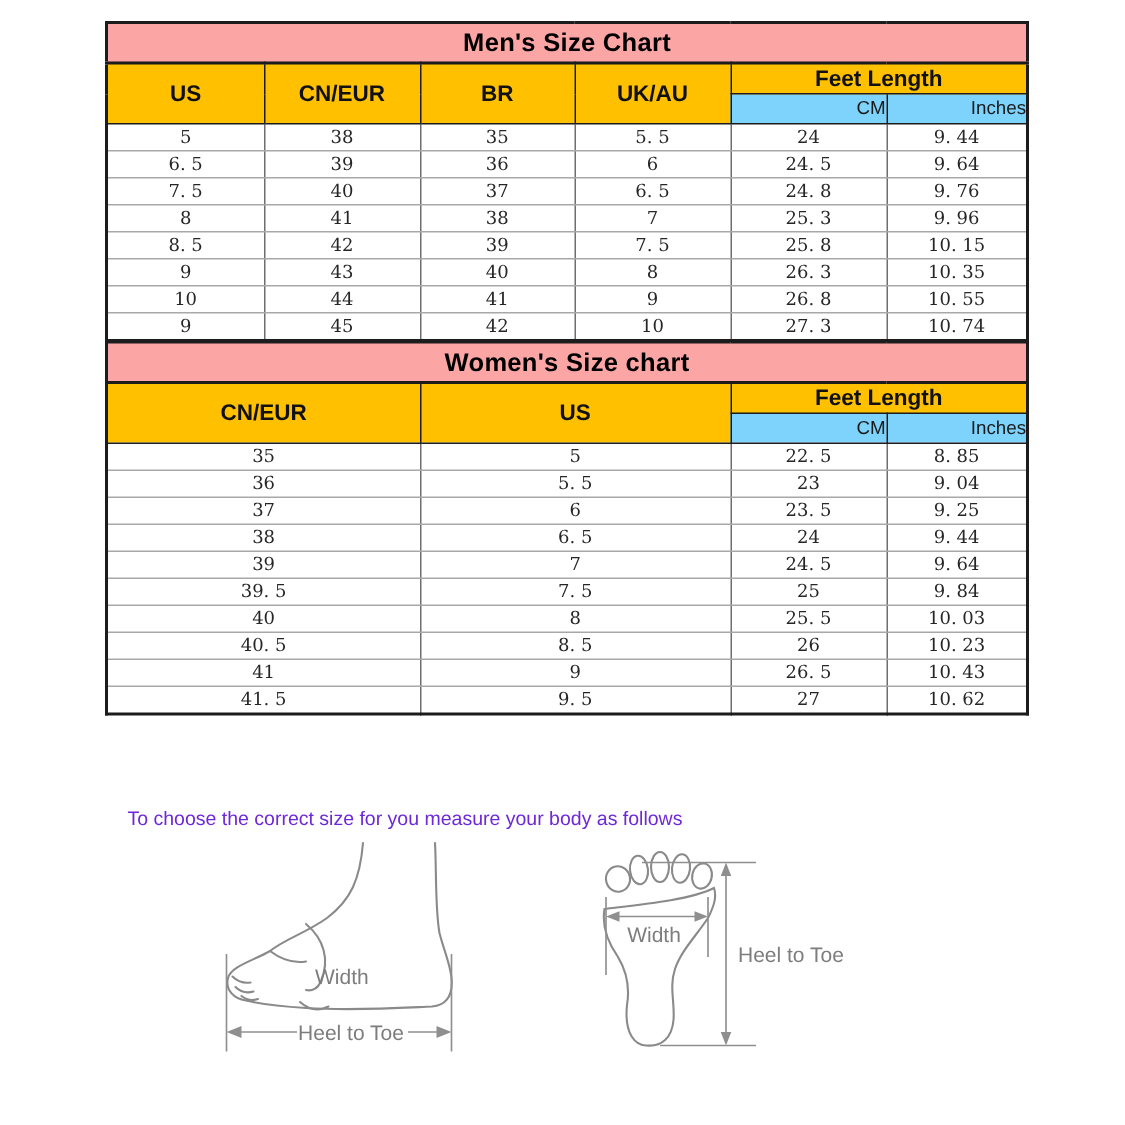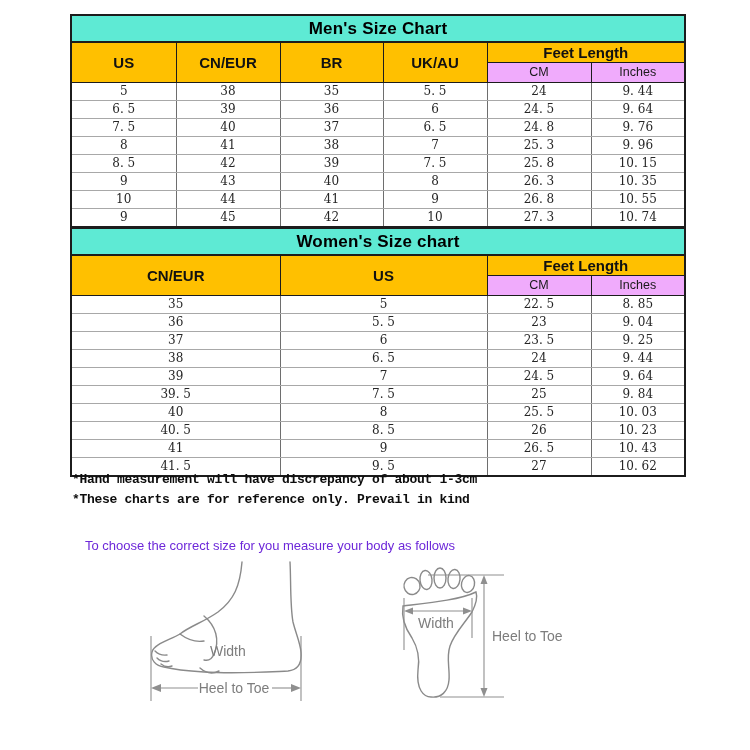--- a/index.html
+++ b/index.html
@@ -4,26 +4,26 @@
 <style>
   * { margin:0; padding:0; box-sizing:border-box; }
   html,body { width:750px; height:750px; background:#ffffff; font-family:"Liberation Sans", sans-serif; }
   .page { position:relative; width:750px; height:750px; background:#fff; overflow:hidden; }
 
   table.size-table { position:absolute; left:70px; width:614px; border-collapse:collapse; table-layout:fixed;
                      border:2px solid #1c1c1c; }
   #mens-table   { top:14px; }
   #womens-table { top:227px; }
 
-  th.tbl-title { background:#5eead4; font-size:17px; font-weight:bold; color:#000; text-align:center;
+  th.tbl-title { background:#fca5a5; font-size:17px; font-weight:bold; color:#000; text-align:center;
                  height:27px; border-bottom:2px solid #1c1c1c; letter-spacing:0.2px; }
   th.hdr { background:#FFC000; color:#111; font-size:15px; font-weight:bold; text-align:center;
            border:1px solid #1c1c1c; height:20px; }
   th.hdr-main { height:40px; }
-  th.hdr-sub { background:#f0abfc; color:#1a1a1a; font-size:12.5px; font-weight:normal; text-align:center;
+  th.hdr-sub { background:#7dd3fc; color:#1a1a1a; font-size:12.5px; font-weight:normal; text-align:right;
                border:1px solid #1c1c1c; height:19px; }
   tbody td { height:17.5px; text-align:center; font-family:"DejaVu Serif", serif; font-size:12px; color:#262626;
              border-left:1px solid #6e6e6e; border-right:1px solid #6e6e6e;
              border-top:1px solid #a8a8a8; border-bottom:1px solid #a8a8a8;
              line-height:17px; white-space:nowrap; overflow:hidden; }
 
   .footnotes { position:absolute; left:72px; top:470px; font-family:"Liberation Mono", monospace;
                font-weight:bold; font-size:13px; color:#0d0d0d; line-height:20px; letter-spacing:-0.3px;
                white-space:nowrap; }
   .howto-heading { position:absolute; left:85px; top:511px; font-size:16.5px; font-weight:normal; color:#3d3d3d; }
@@ -215,24 +215,20 @@
         </tr>
         <tr>
           <td>41. 5</td>
           <td>9. 5</td>
           <td>27</td>
           <td>10. 62</td>
         </tr>
       </tbody>
   </table>
 
-  <div class="footnotes">
-    <div>*Hand measurement will have discrepancy of about 1-3cm</div>
-    <div>*These charts are for reference only. Prevail in kind</div>
-  </div>
 
   <div class="howto-sub">To choose the correct size for you measure your body as follows</div>
 
   <svg class="diagram" id="side-foot-diagram" width="258" height="148" viewBox="0 0 258 148" xmlns="http://www.w3.org/2000/svg">
 
     <path class="sketch" d="M96,2 C94,26 88,40 72,52 C58,62 44,66 34,74 C24,80 8,84 6,92 C4,100 10,106 18,107
          C30,110 42,111 58,112 C90,114 120,112 142,111 C152,110 156,103 155,92
          C154,82 150,74 147,62 C144,46 145,18 144,2"></path>
 
     <path class="sketch" d="M9,91 q5,5 12,4 M11,98 q5,5 12,3 M15,104 q5,4 11,2 M34,74 q12,9 24,7"></path>

